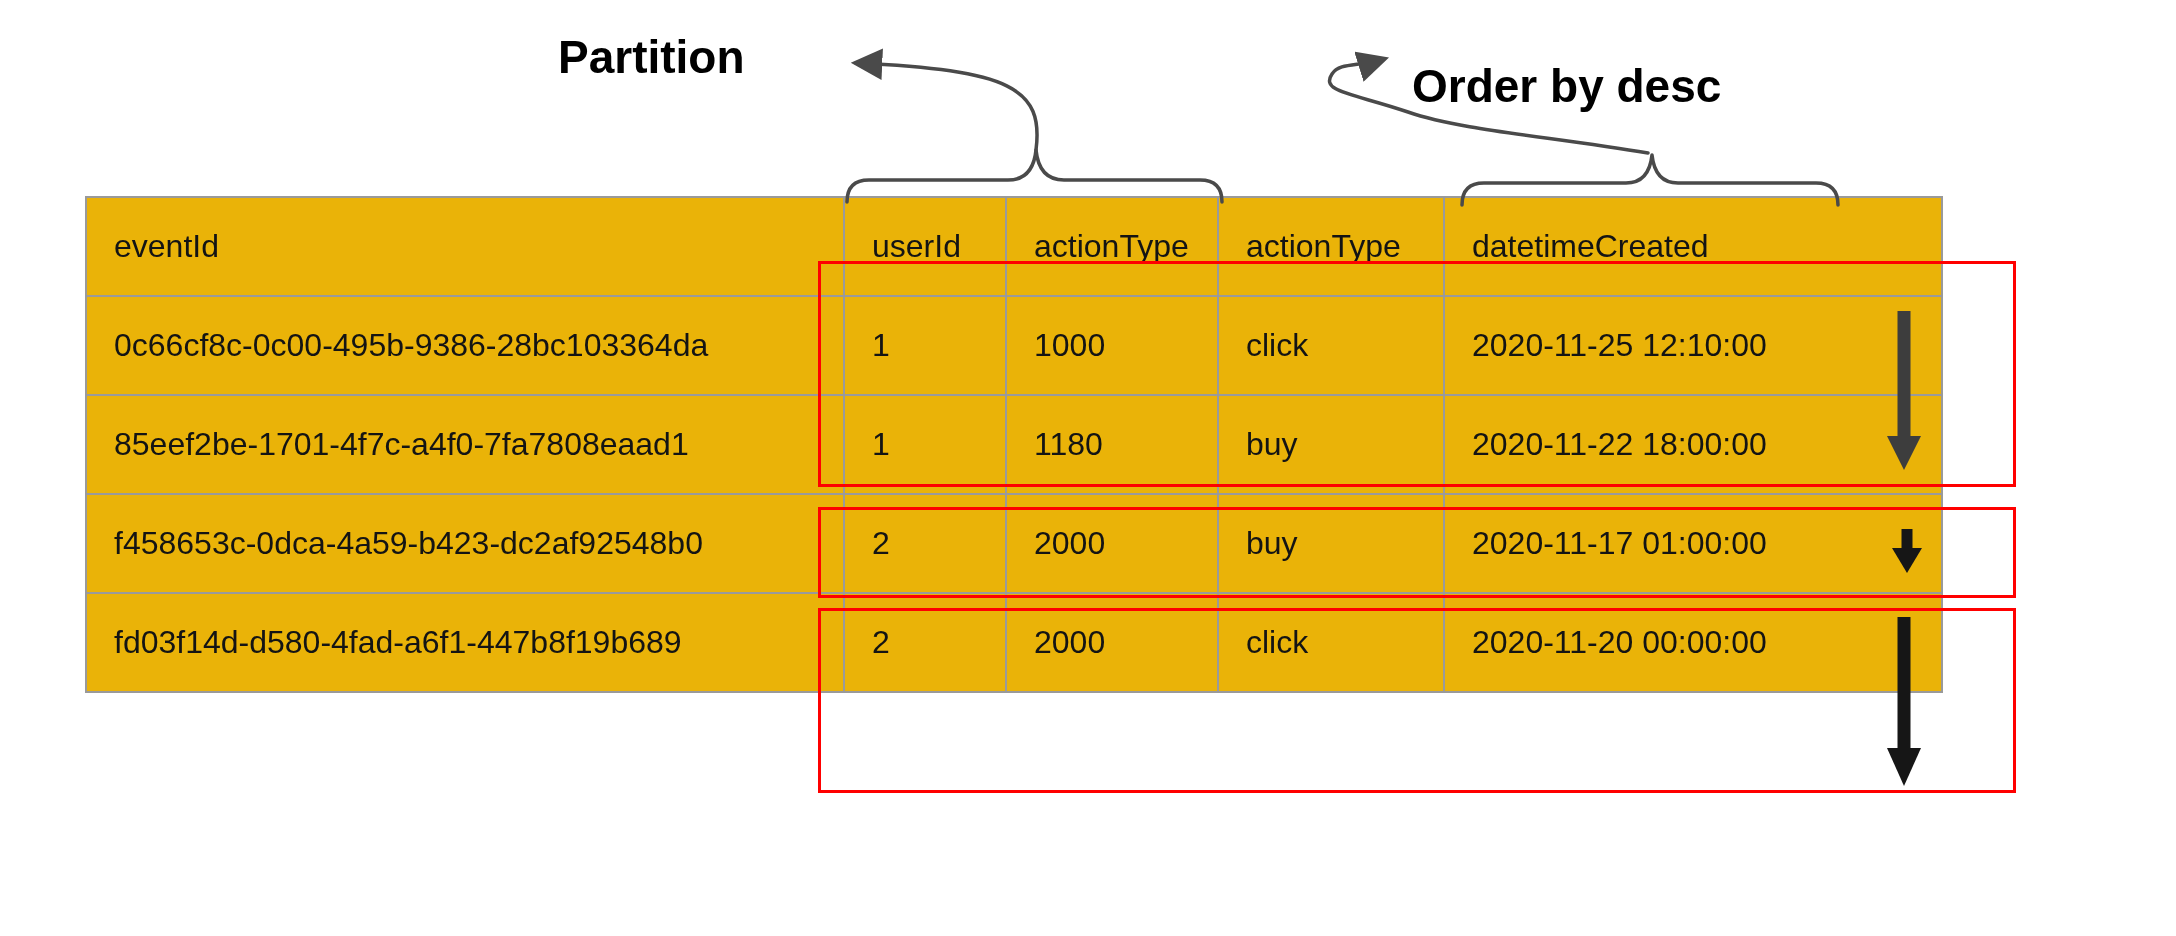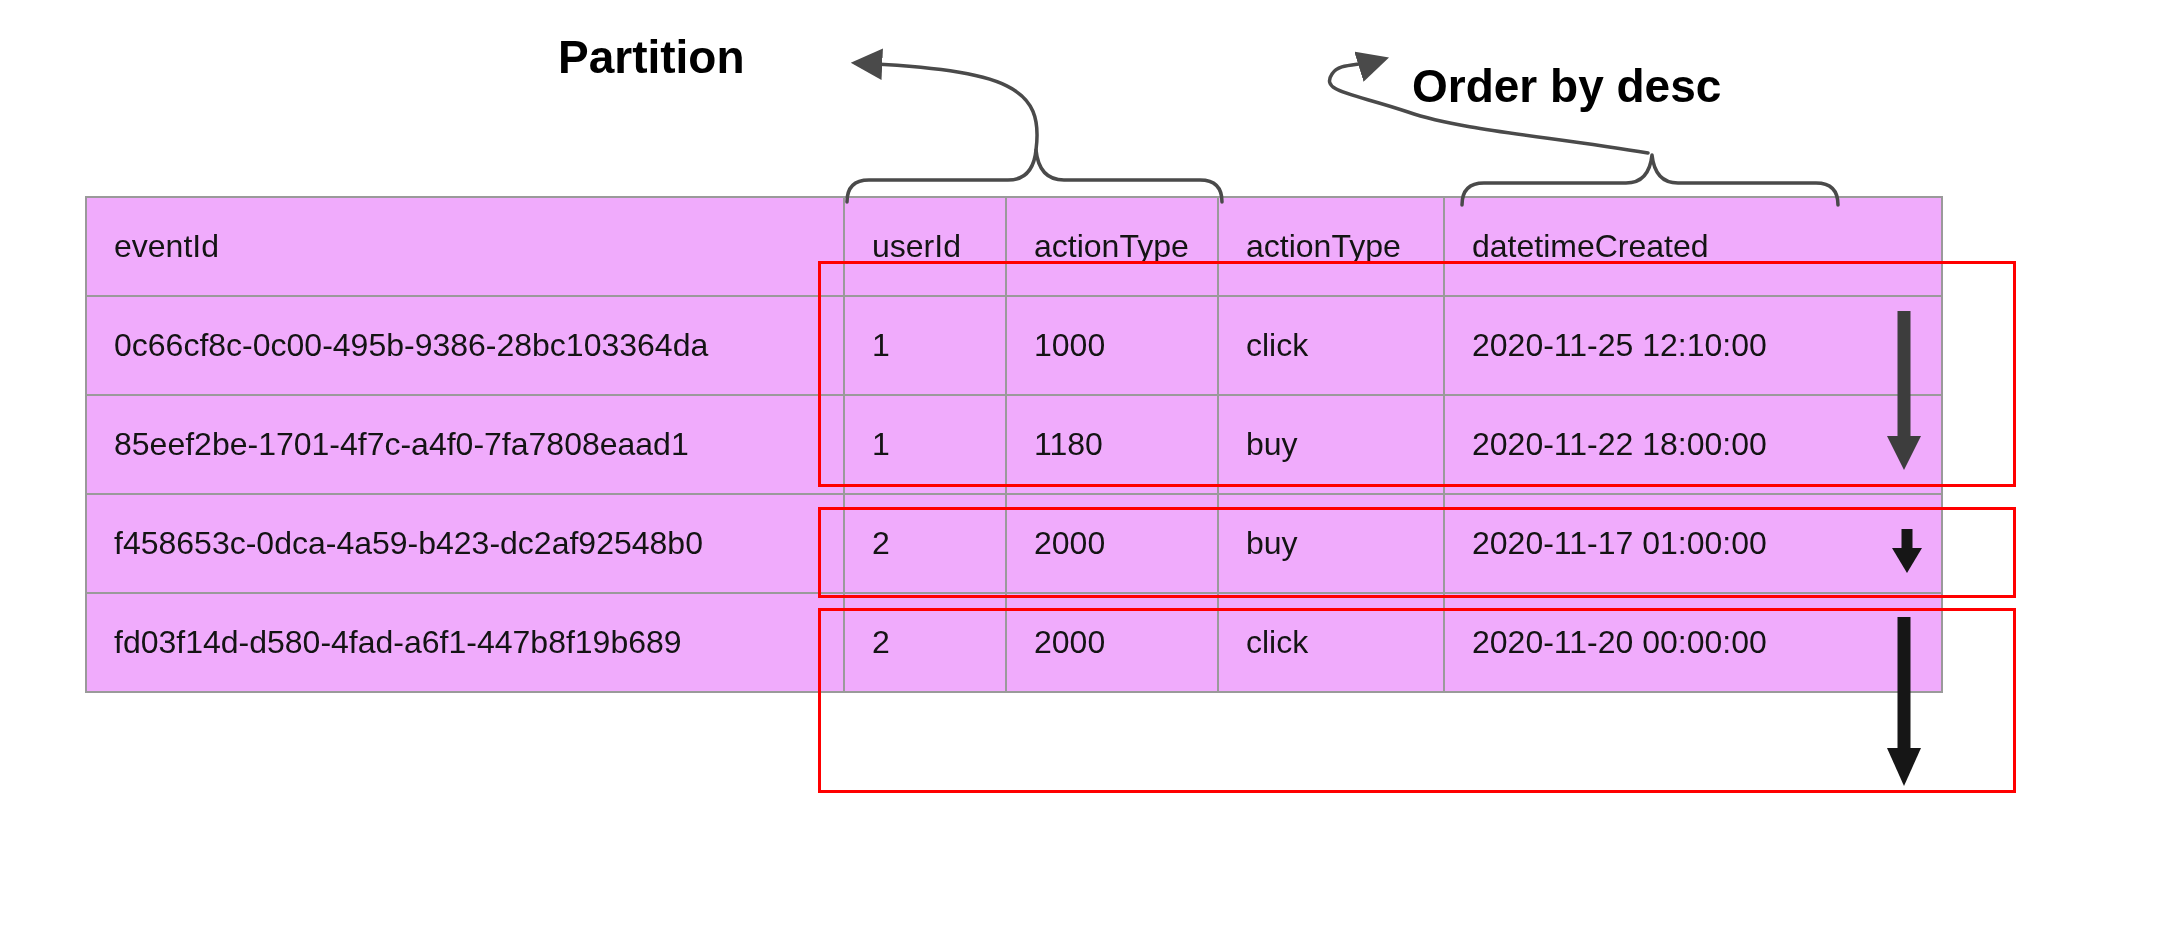--- a/index.html
+++ b/index.html
@@ -30,21 +30,21 @@
   #partition-label{left:558px;top:30px;}
   #order-label{left:1412px;top:30px;margin-top:29px;}
 
   
   table#events{
     position:absolute;
     left:85px;top:196px;
     width:1856px;
     border-collapse:collapse;
     table-layout:fixed;
-    background:#f0abfc;
+    background:#eab308;
     z-index:1;
   }
   table#events tr{height:99px;}
   table#events th,
   table#events td{
     border:2px solid var(--grid);
     font-size:32px;
     font-weight:normal;
     color:var(--ink);
     text-align:left;

